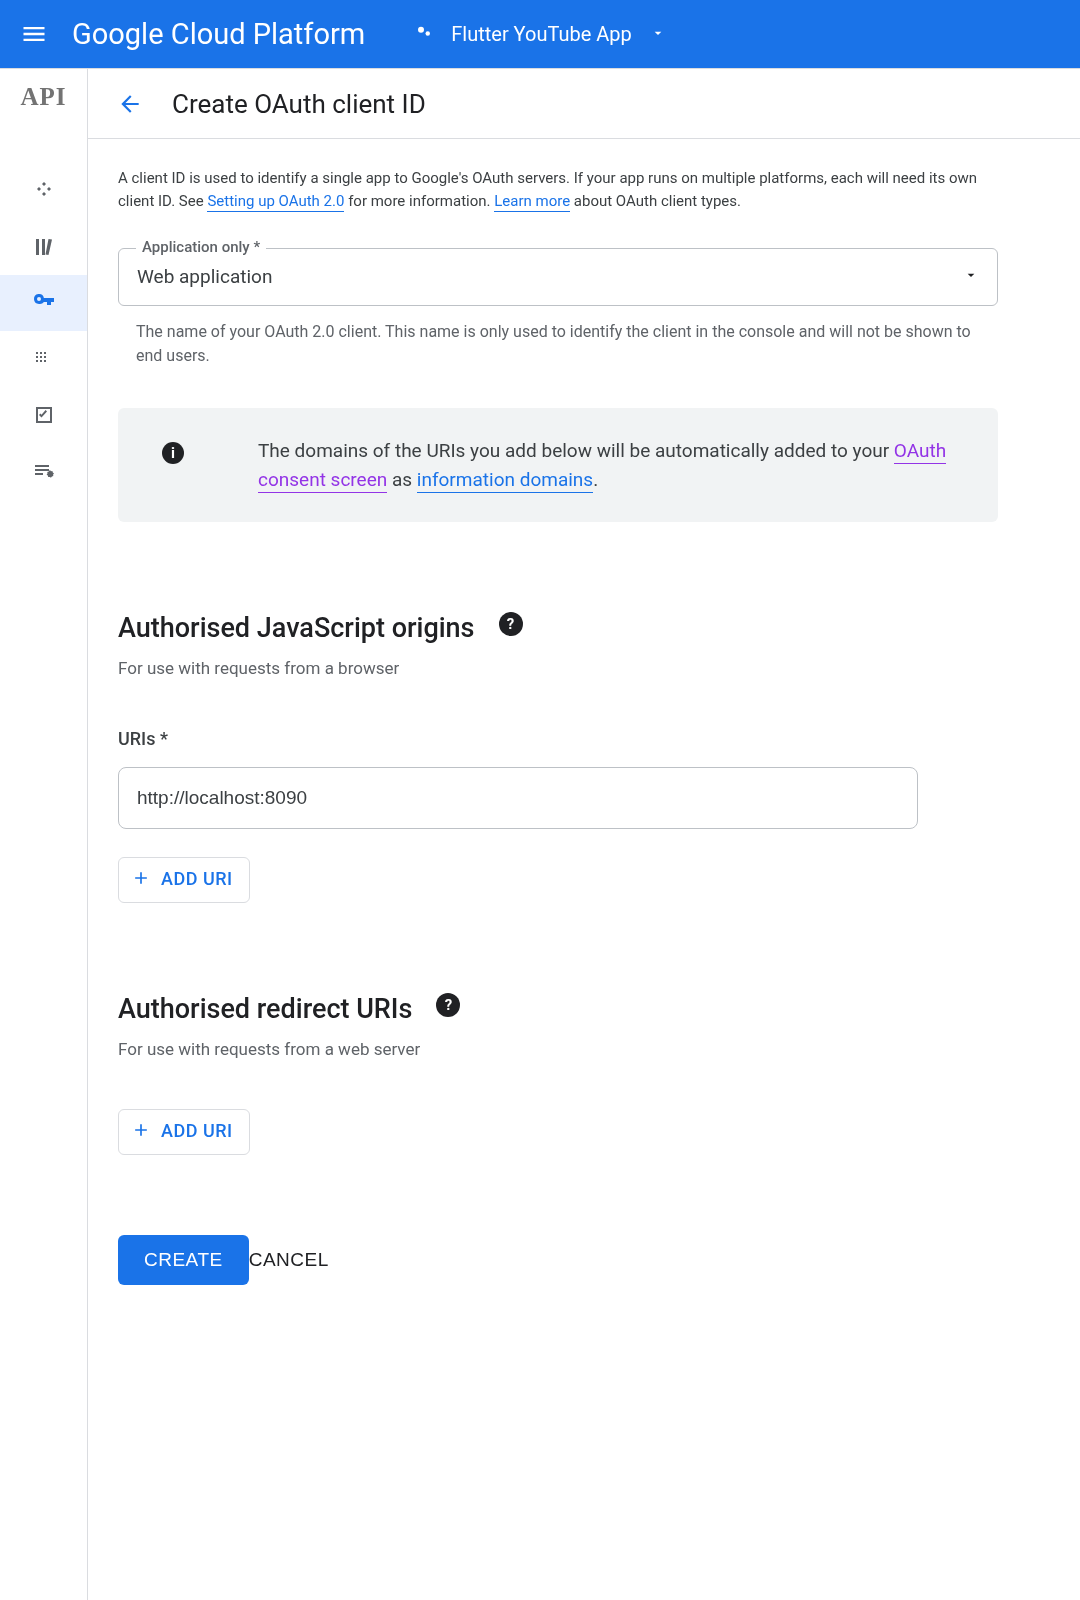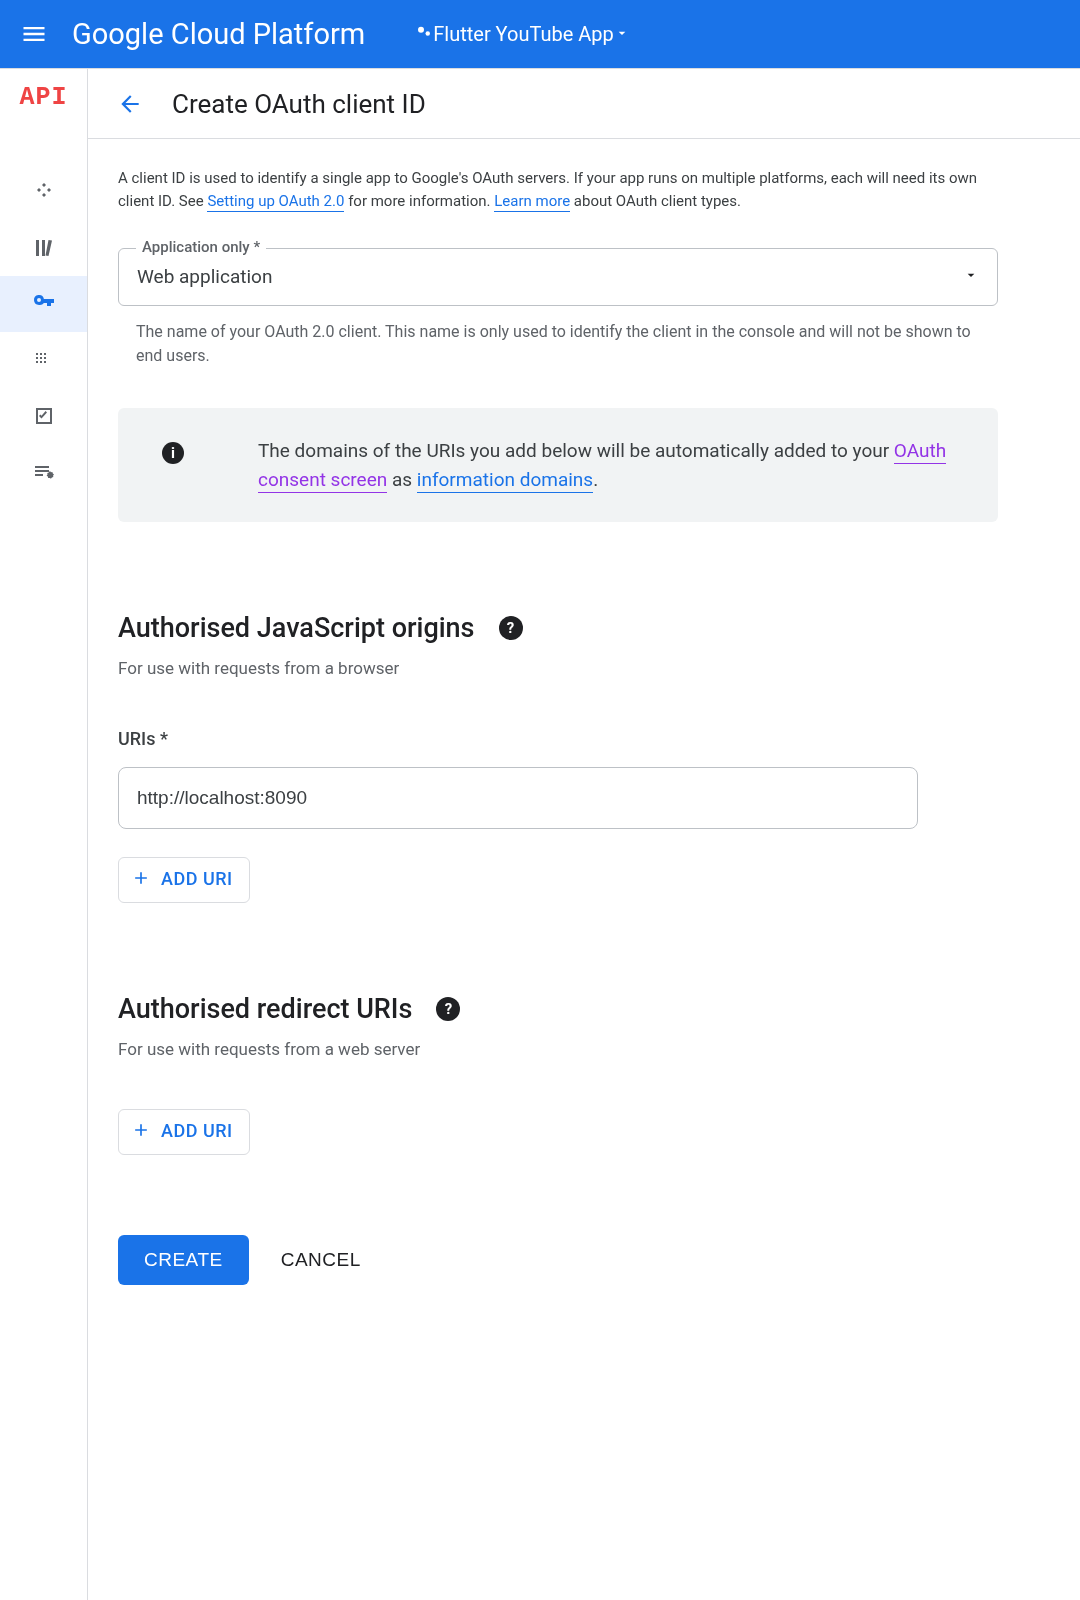--- a/index.html
+++ b/index.html
@@ -3,30 +3,30 @@
 <meta charset="utf-8">
 <style>
 * { box-sizing: border-box; margin: 0; padding: 0; }
 body { font-family: 'Roboto', 'Helvetica Neue', Arial, sans-serif; width: 1080px; height: 1600px; overflow: hidden; background: #fff; color: #202124; }
 
 
 .header { height: 68px; background: #1a73e8; display: flex; align-items: center; padding: 0 16px; gap: 20px; }
 .hamburger { width: 36px; height: 36px; display:flex; align-items:center; justify-content:center; cursor:pointer; }
 .hamburger svg { width: 28px; height: 28px; fill:#fff; }
 .brand { color:#fff; font-size: 29px; font-weight: 400; letter-spacing: 0; white-space: nowrap; }
-.project-picker { display:flex; align-items:center; gap:0; margin-left: 30px; color:#fff; font-size: 20px; cursor:pointer; }
+.project-picker { display:flex; align-items:center; gap:18px; margin-left: 30px; color:#fff; font-size: 20px; cursor:pointer; }
 .project-picker .bubble-icon svg { width:18px; height:18px; fill:#fff; }
 .project-picker .chevron svg { width:16px; height:16px; fill:#fff; }
 
 
 .shell { display:flex; height: calc(1600px - 68px); border-top:1px solid #dadce0; }
 
 
 .sidebar { width: 88px; border-right:1px solid #dadce0; display:flex; flex-direction:column; align-items:center; padding-top: 14px; }
-.api-label { font-family: Liberation Mono, monospace; font-weight: 700; font-size: 25px; letter-spacing: 1px; color:#ef4444; margin-bottom: 52px; }
+.api-label { font-family: Liberation Serif, serif; font-weight: 700; font-size: 25px; letter-spacing: 1px; color:#737373; margin-bottom: 52px; }
 .nav-item { width: 100%; height: 56px; display:flex; align-items:center; justify-content:center; cursor:pointer; }
 .nav-item svg { width:24px; height:24px; fill:#5f6368; }
 .nav-item.active { background:#e8f0fe; }
 .nav-item.active svg { fill:#1a73e8; }
 
 
 .page { flex:1; display:flex; flex-direction:column; }
 .page-head { height: 70px; display:flex; align-items:center; gap: 24px; padding: 0 24px; border-bottom:1px solid #dadce0; }
 .back-arrow { width:36px; height:36px; display:flex; align-items:center; justify-content:center; cursor:pointer; }
 .back-arrow svg { width:26px; height:26px; fill:#1a73e8; }
@@ -44,33 +44,33 @@
 .outlined-input input { border:none; outline:none; width:100%; font-size:19px; color:#3c4043; background:transparent; }
 .dropdown-caret svg { width:16px; height:16px; fill:#202124; }
 .helper-text { font-size: 16px; color:#5f6368; margin-top:14px; line-height:1.5; max-width:860px; padding-left:18px; }
 
 .info-panel { background:#f1f3f4; border-radius:6px; margin-top:40px; padding: 28px 36px 28px 140px; position:relative; max-width:880px; }
 .info-panel .info-icon { position:absolute; left: 44px; top: 34px; width:22px; height:22px; border-radius:50%; background:#202124; color:#fff; display:flex; align-items:center; justify-content:center; font-weight:700; font-size:15px; }
 .info-panel p { font-size:19px; line-height:1.55; color:#3c4043; }
 .info-panel a.visited { color:#9334e6; border-bottom:1px solid #9334e6; text-decoration:none; padding-bottom:1px; }
 .info-panel a.link { color:#1a73e8; border-bottom:1px solid #1a73e8; text-decoration:none; padding-bottom:1px; }
 
-.section-head { display:flex; align-items:center; gap: 24px; margin-top: 90px; }
+.section-head { display:flex; gap: 24px; margin-top: 90px; }
 .section-head h2 { font-size: 27px; font-weight: 500; color:#202124; }
 .help-icon { width:24px; height:24px; border-radius:50%; background:#202124; color:#fff; display:flex; align-items:center; justify-content:center; font-weight:700; font-size:15px; }
 .section-sub { font-size:17px; color:#5f6368; margin-top: 14px; }
 
 .uris-label { font-size:18px; font-weight:500; color:#3c4043; margin-top: 50px; }
 .uri-input { width: 828px; max-width: 800px; height: 62px; border:1px solid #bdc1c6; border-radius:8px; margin-top:18px; display:flex; align-items:center; padding:0 18px; }
 .uri-input input { border:none; outline:none; width:100%; font-size:19px; color:#3c4043; background:transparent; }
 
 .add-uri-btn { margin-top: 28px; display:inline-flex; gap:10px; border:1px solid #dadce0; border-radius:6px; padding: 10px 16px 10px 12px; font-size:18px; font-weight:500; color:#1a73e8; letter-spacing:0.5px; cursor:pointer; background:#fff; }
 .add-uri-btn .plus svg { width:20px; height:20px; fill:#1a73e8; }
 
-.actions { margin-top: 80px; display:flex; gap: 32px; align-items:center; }
+.actions { margin-top: 80px; display:flex; align-items:center; }
 .btn-primary { background:#1a73e8; color:#fff; font-size:19px; font-weight:500; letter-spacing:0.5px; border:none; border-radius:6px; padding: 14px 26px; cursor:pointer; }
 .btn-text { background:none; border:none; font-size:19px; font-weight:500; letter-spacing:0.5px; color:#202124; cursor:pointer; }
 </style>
 </head>
 <body>
 
 <div class="header">
   <div class="hamburger">
     <svg viewBox="0 0 24 24">
         <path d="M3 6h18v2H3V6zm0 5h18v2H3v-2zm0 5h18v2H3v-2z"></path>

